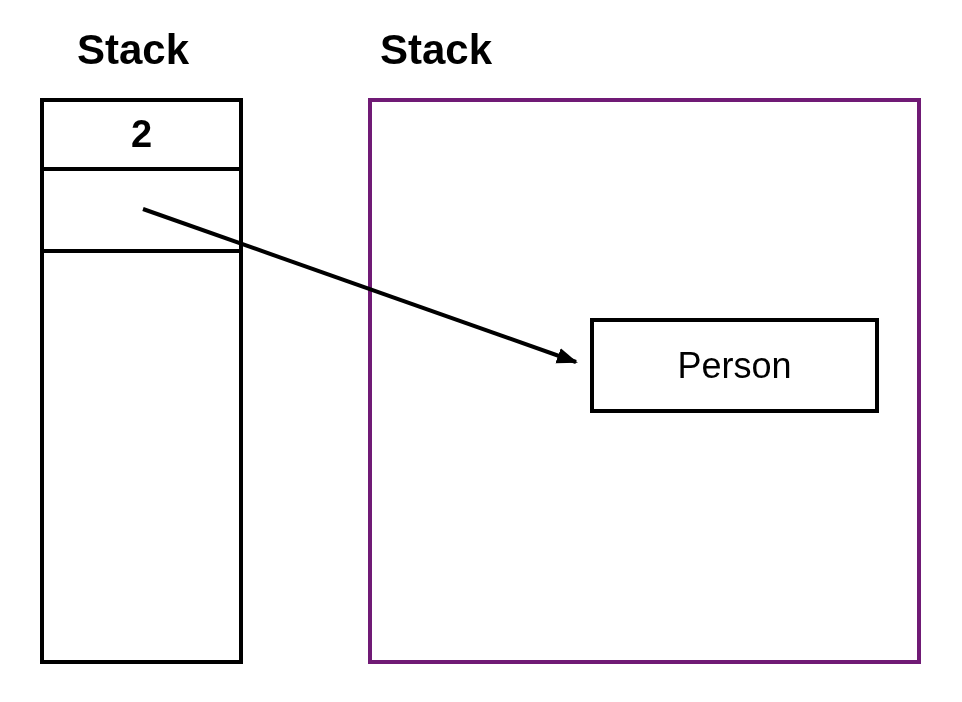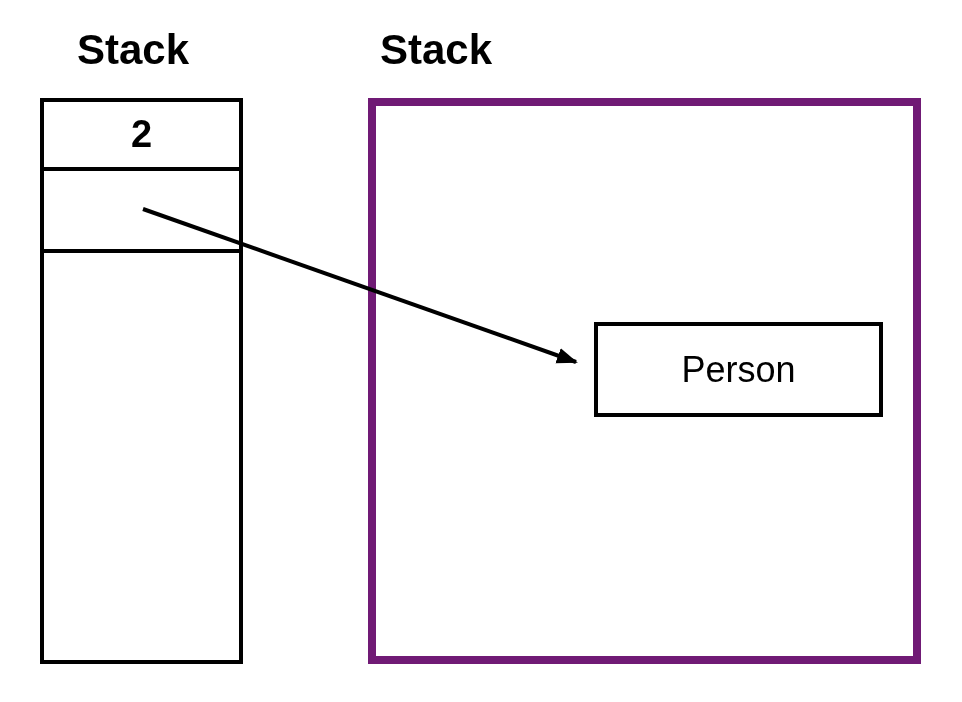--- a/index.html
+++ b/index.html
@@ -41,21 +41,21 @@
   }
   .stack-cell-2 {
     height: 82px;
     border-bottom: 4px solid #000000;
   }
 
   .heap-box {
     position: absolute;
     left: 368px; top: 98px;
     width: 553px; height: 566px;
-    border: 8px solid #701a75;
+    border: 4px solid #701a75;
     background: #ffffff;
   }
   .person-box {
     position: absolute;
     left: 218px; top: 216px;
     width: 289px; height: 95px;
     border: 4px solid #000000;
     background: #ffffff;
     display: flex; align-items: center; justify-content: center;
     font-size: 36px; font-weight: 400; color: #000000;

